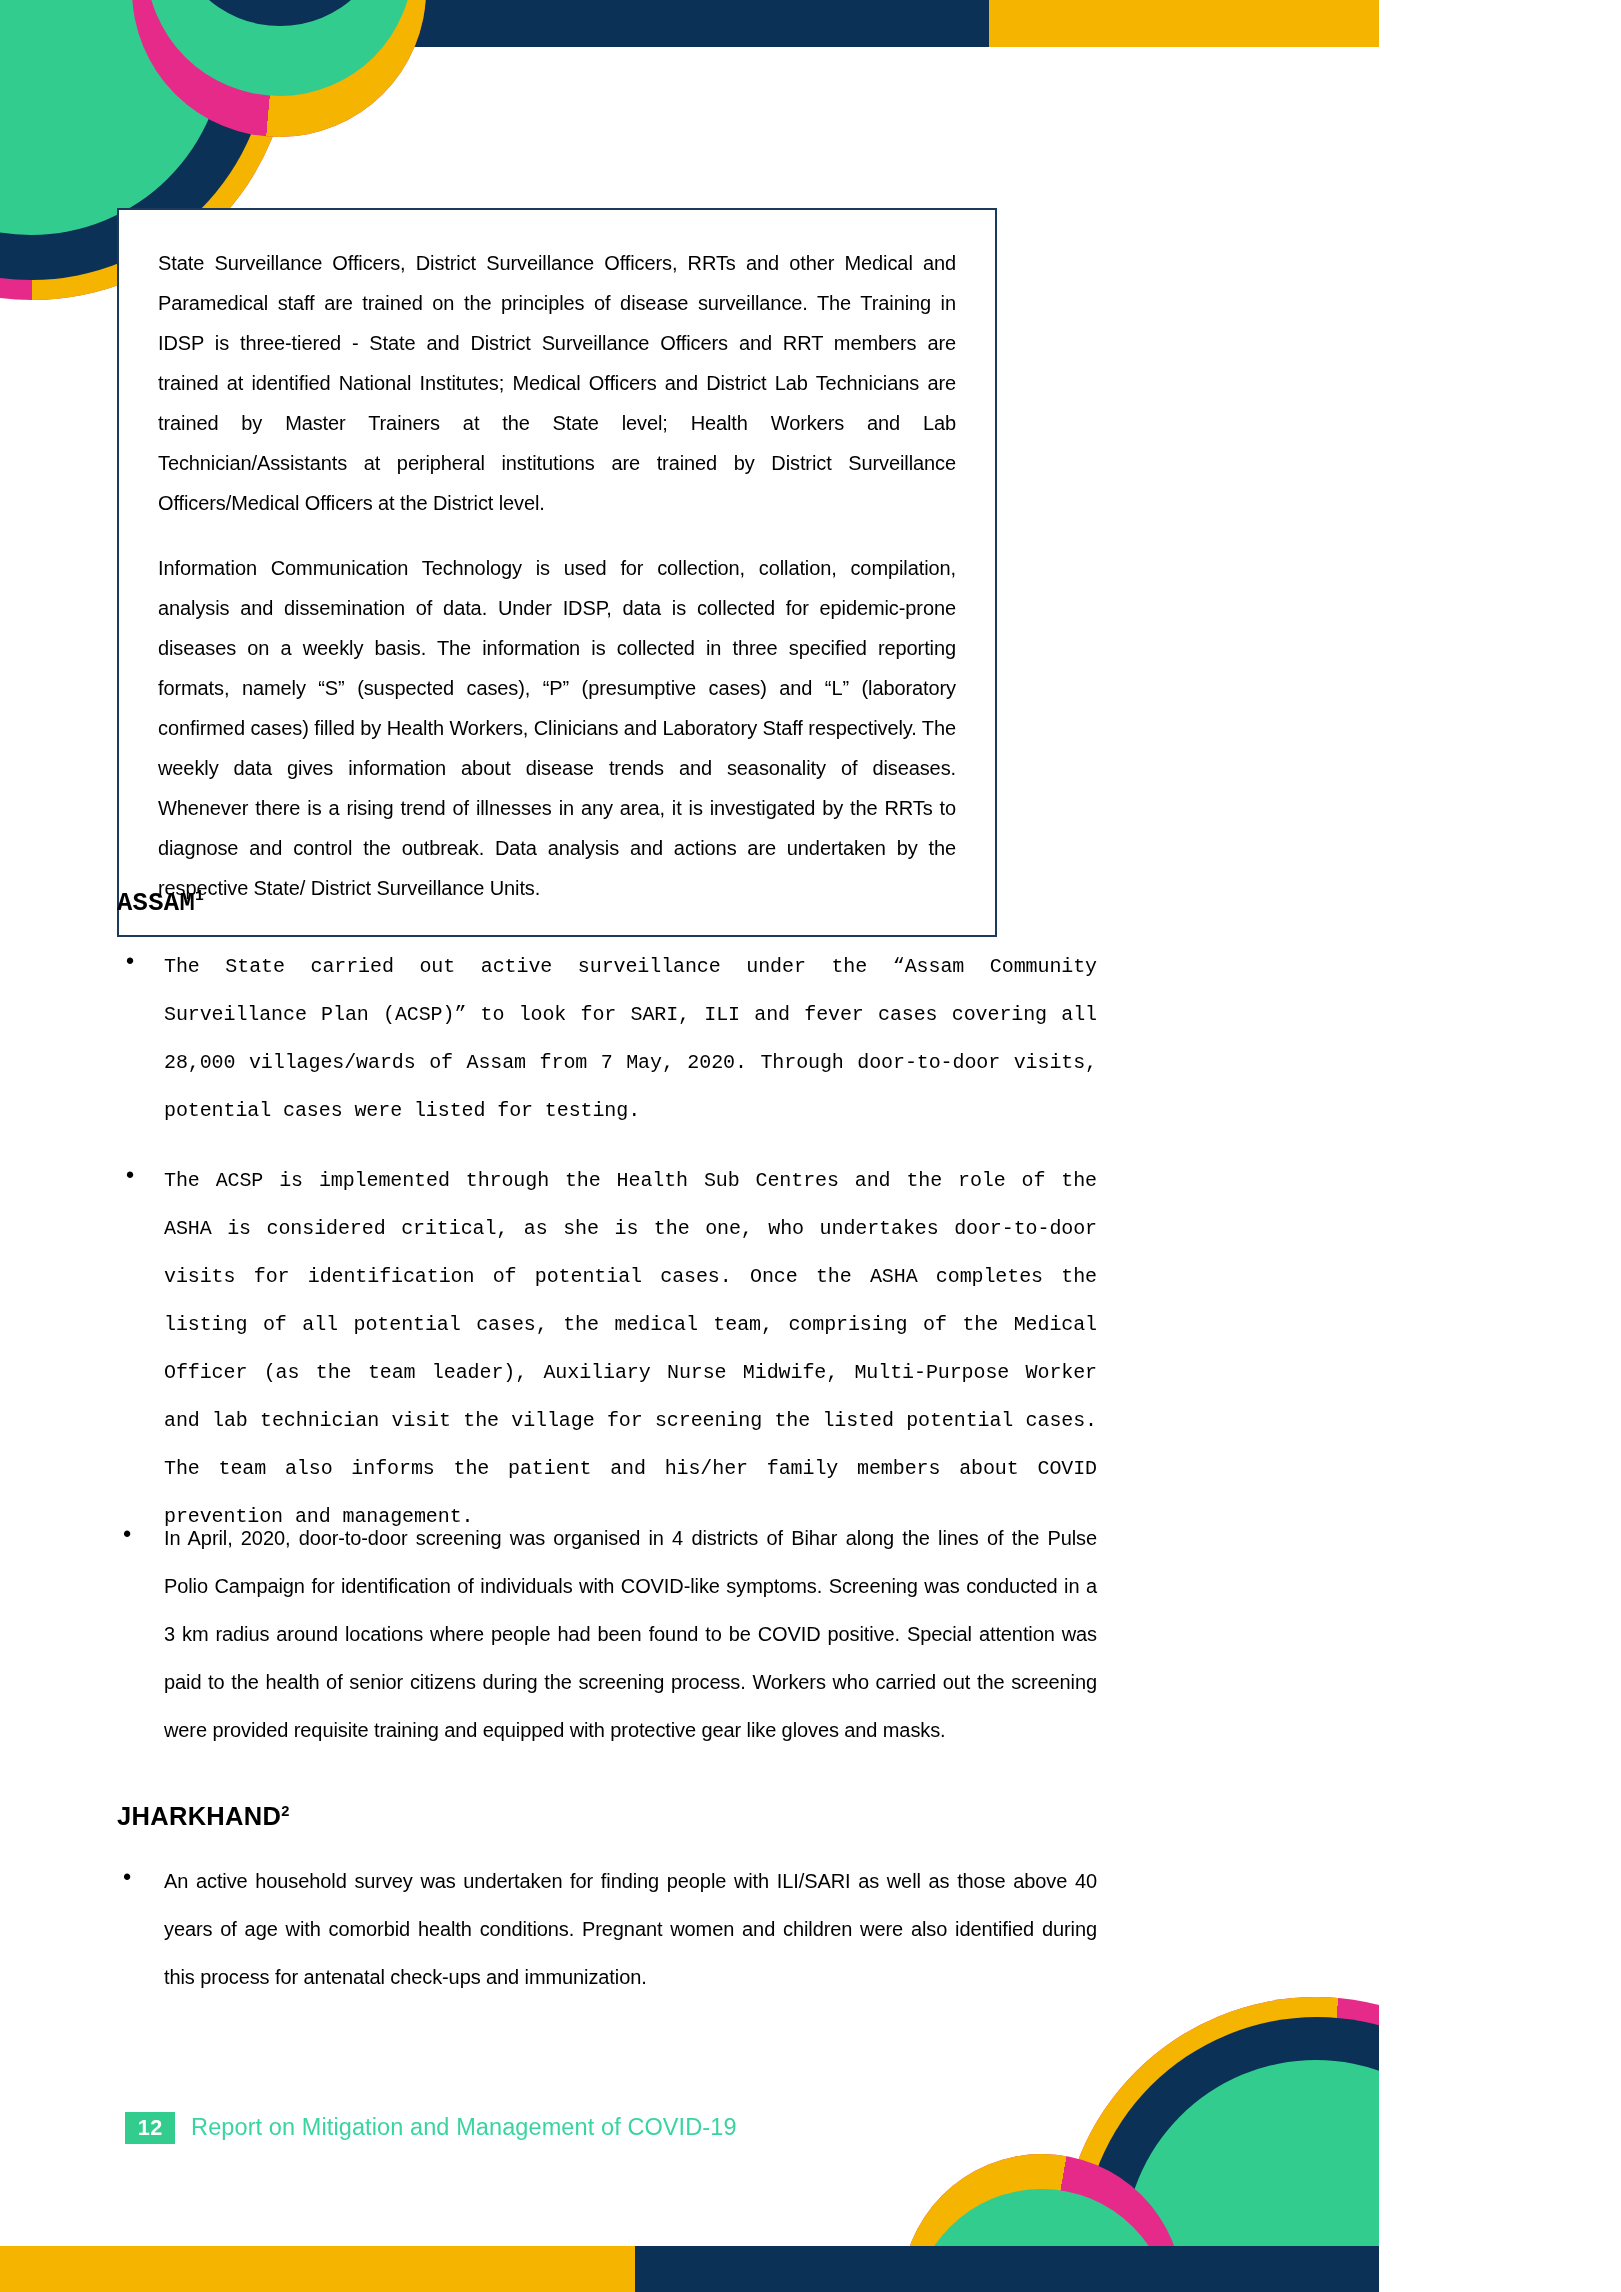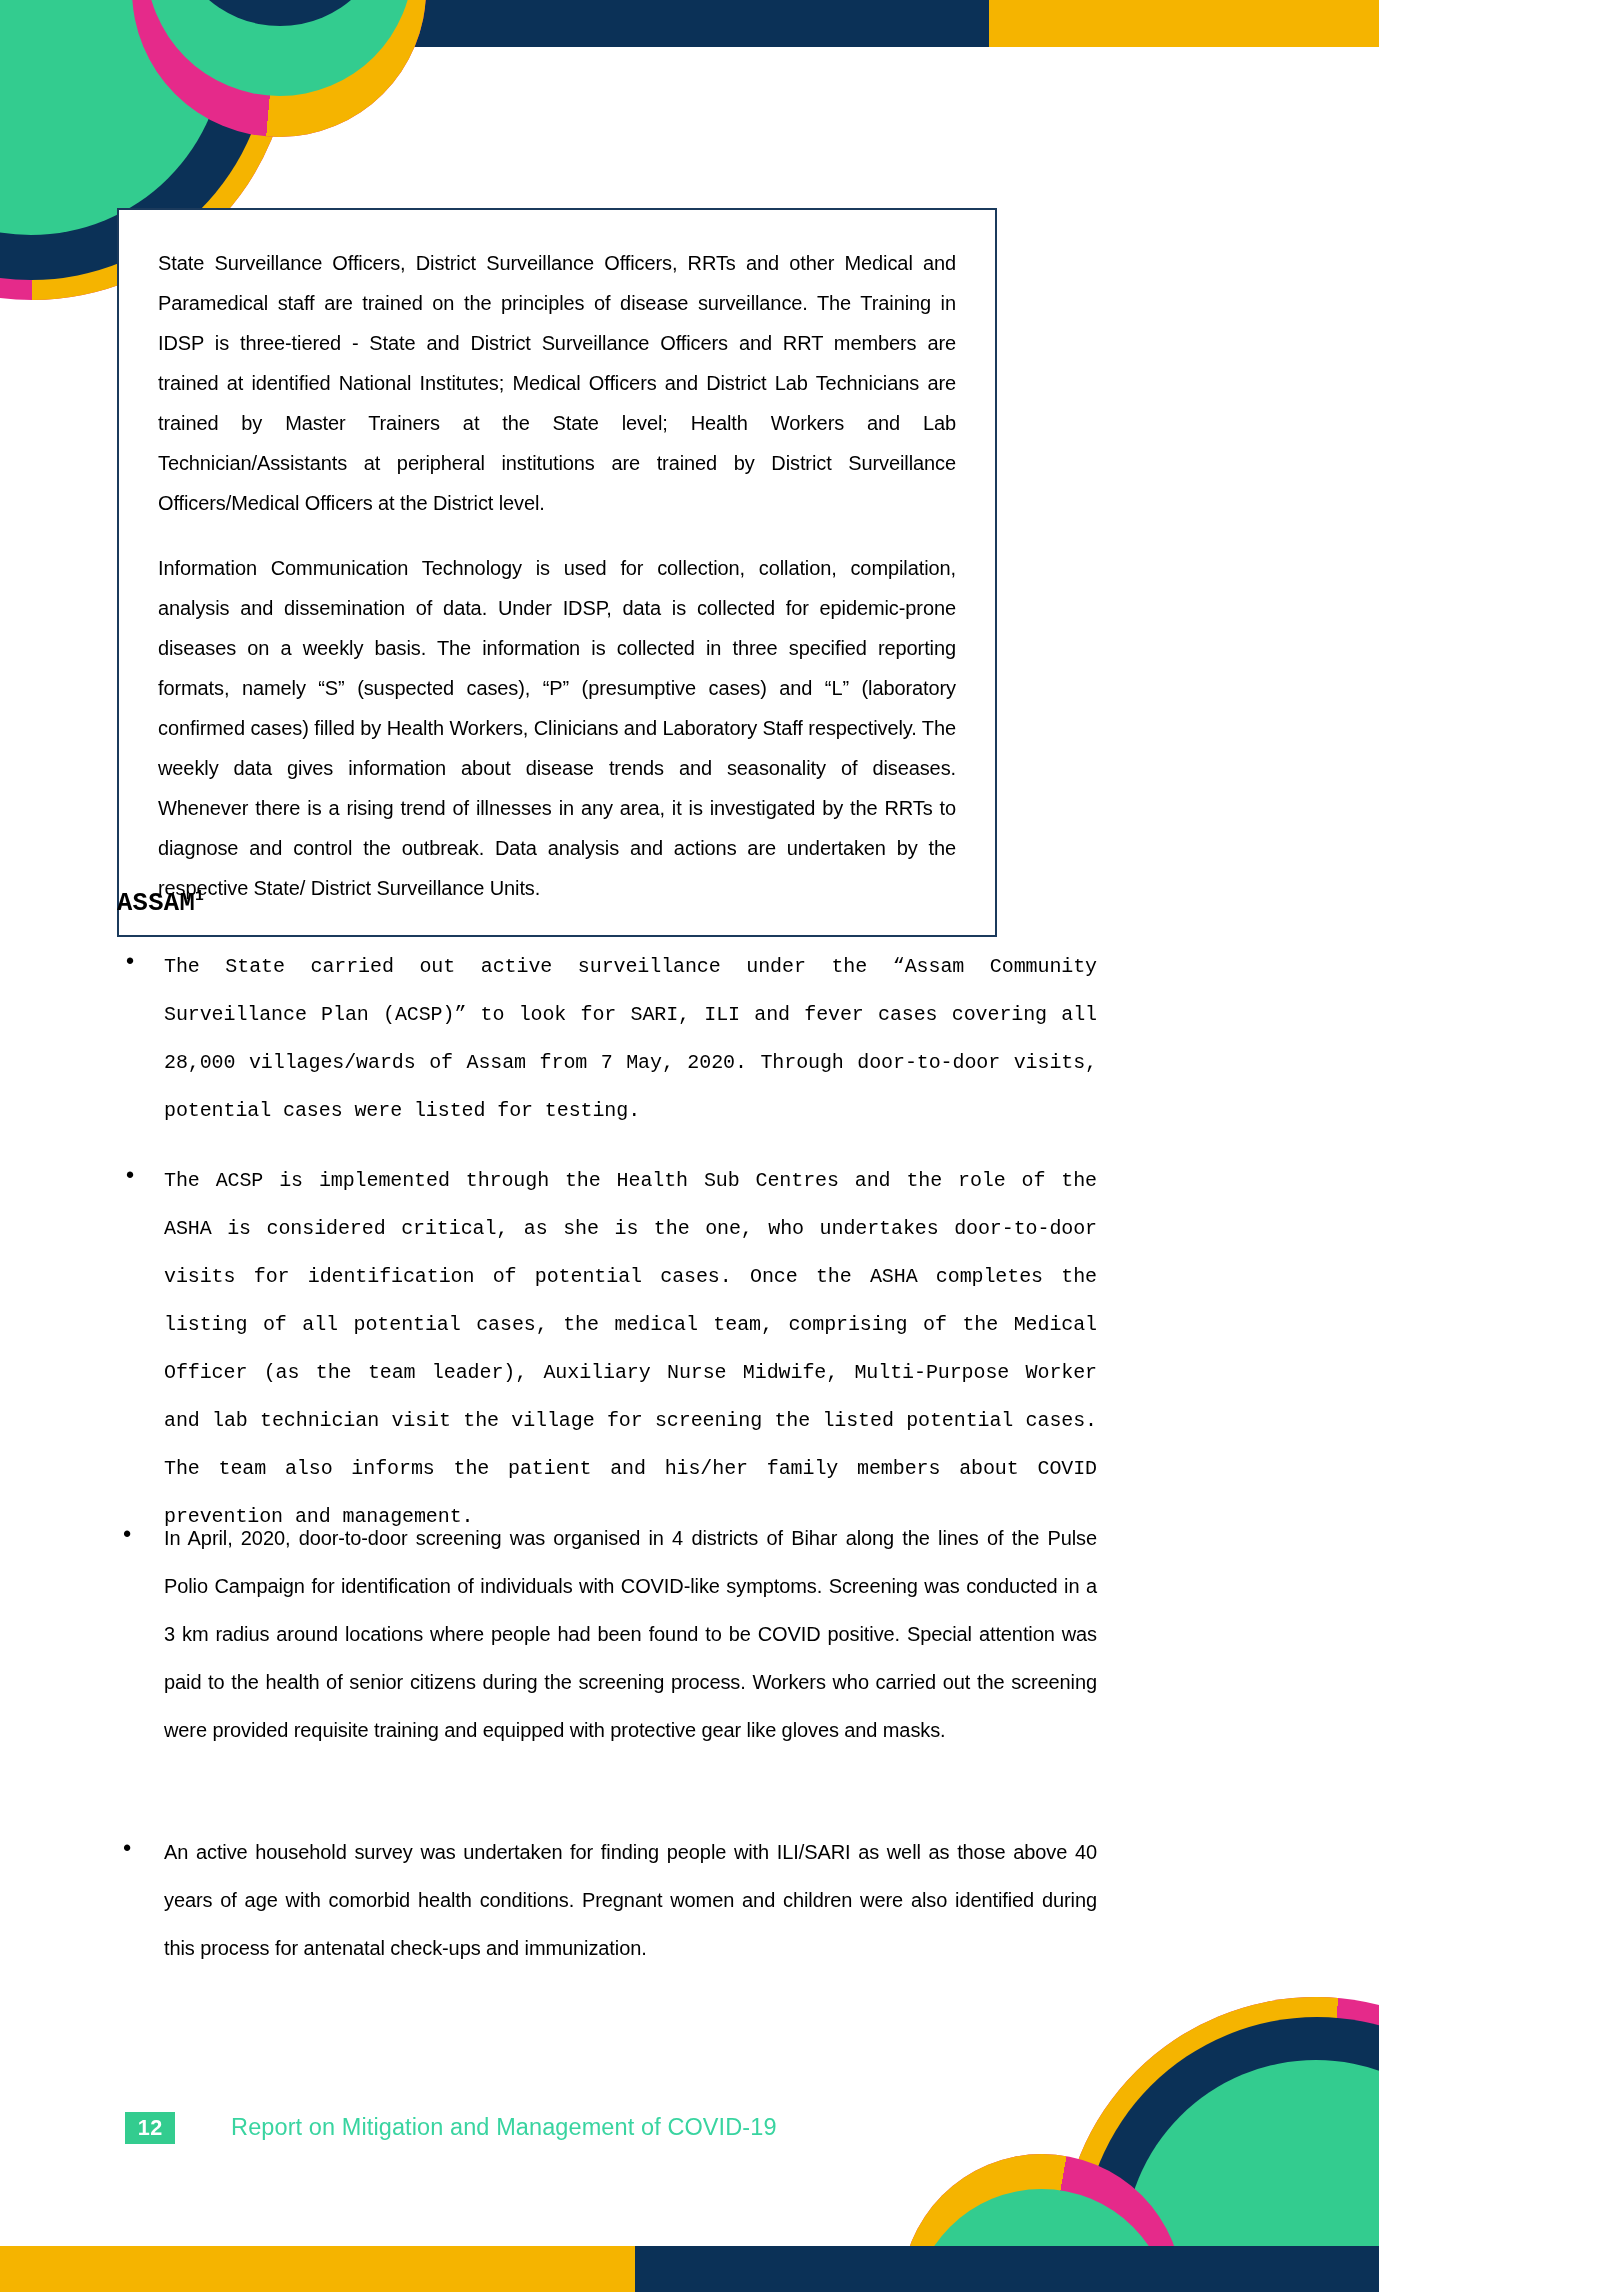--- a/index.html
+++ b/index.html
@@ -124,21 +124,20 @@
     color:#000000;
   }
 
   
   .footer {
     position:absolute;
     left:125px; bottom:149px;
     display:flex;
     align-items:center;
     z-index:10;
-    gap:40px;
   }
   .page-num {
     background:#33cc8f;
     color:#ffffff;
     font-size:21.6px;
     font-weight:bold;
     padding:4.9px 12.7px 5.9px 12.7px;
     line-height:1;
     letter-spacing:0.5px;
   }
@@ -195,20 +194,21 @@
       </ul>
     </div>
 
     <div class="section" style="top:1488px;">
       <ul class="bullets">
         <li>In April, 2020, door-to-door screening was organised in 4 districts of Bihar along the lines of the Pulse Polio Campaign for identification of individuals with COVID-like symptoms. Screening was conducted in a 3 km radius around locations where people had been found to be COVID positive. Special attention was paid to the health of senior citizens during the screening process. Workers who carried out the screening were provided requisite training and equipped with protective gear like gloves and masks.</li>
       </ul>
     </div>
 
     <div class="section" style="top:1802px;">
+      <div class="heading"><span>JHARKHAND</span><sup>2</sup></div>
       <ul class="bullets">
         <li>An active household survey was undertaken for finding people with ILI/SARI as well as those above 40 years of age with comorbid health conditions. Pregnant women and children were also identified during this process for antenatal check-ups and immunization.</li>
       </ul>
     </div>
 
   </div>
 
   <div class="footer">
     <span class="page-num">12</span>
     <span class="footer-title">Report on Mitigation and Management of COVID-19</span>

